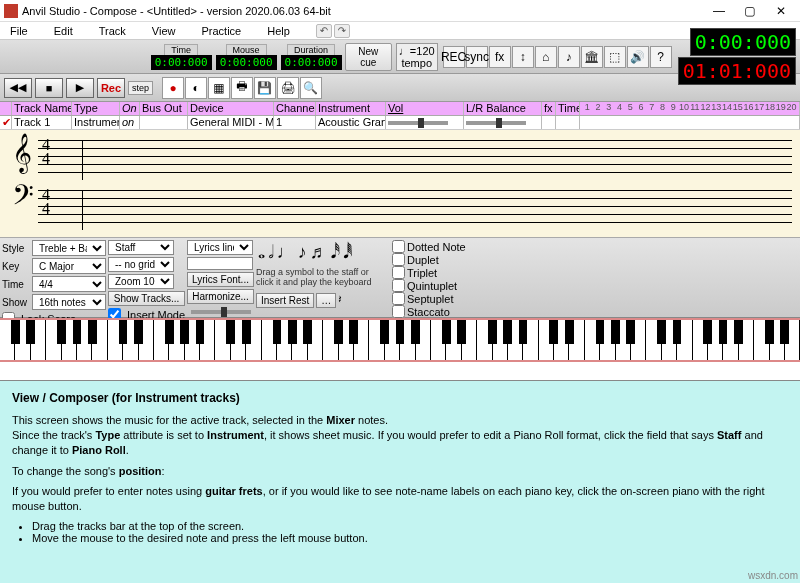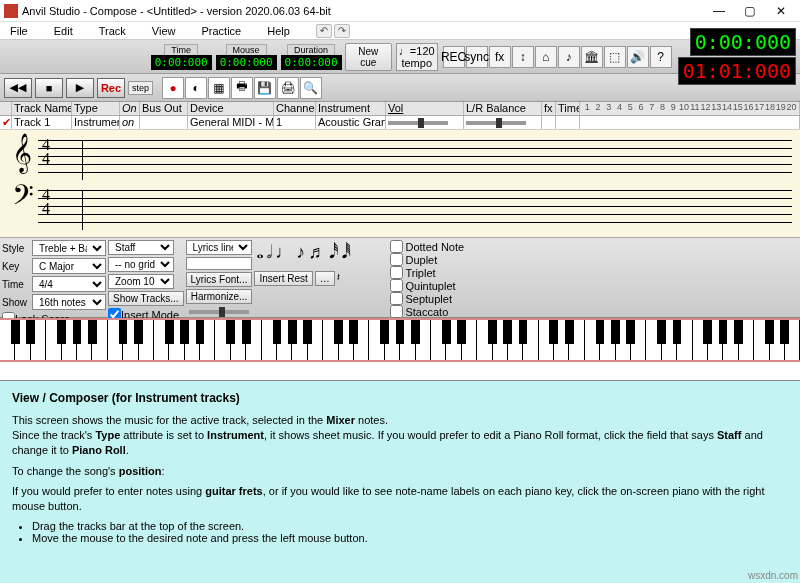--- a/index.html
+++ b/index.html
@@ -26,40 +26,40 @@
 .bigtime.green { color:#0f0; }
 .rightstack { display:flex; flex-direction:column; gap:1px; margin-left:4px; }
 
 .transport { height: 28px; background: linear-gradient(#e0e0e0,#c8c8c8); border-bottom:1px solid #999; display:flex; align-items:center; padding:2px 4px; gap:3px;}
 .transport .pbtn { width:28px; height:20px; border:1px solid #666; background:linear-gradient(#fff,#ccc); display:flex; align-items:center; justify-content:center; font-size:11px; }
 .transport .rec { color:#c00; font-weight:bold; padding:0 4px; }
 .transport .step { border:1px solid #999; font-size:9px; padding:1px 3px; background:#eee; }
 .iconrow2 { display:flex; gap:1px; margin-left:6px; }
 .iconrow2 .ic { width:22px; height:22px; border:1px solid #999; background:#fff; display:flex; align-items:center; justify-content:center; font-size:12px; }
 
-.trackhdr { display:flex; height:14px; background:#e5e5e5; border-bottom:1px solid #aaa; font-size:10px; }
+.trackhdr { display:flex; height:14px; background:#f0abfc; border-bottom:1px solid #aaa; font-size:10px; }
 .trackhdr div, .trackrow div { border-right:1px solid #bbb; padding:0 2px; white-space:nowrap; overflow:hidden; }
 .trackrow { display:flex; height:14px; border-bottom:1px solid #ccc; font-size:10px; }
 .col-chk{width:12px;} .col-name{width:60px;} .col-type{width:48px;} .col-on{width:20px;font-style:italic;} .col-bus{width:48px;} .col-dev{width:86px;} .col-ch{width:42px;} .col-inst{width:70px;} .col-vol{width:78px;text-decoration:underline;} .col-bal{width:78px;} .col-fx{width:14px;} .col-tm{width:24px;}
 .beatnums{flex:1; display:flex;}
 .beatnums span{flex:1; text-align:center; font-size:9px; color:#555;}
 
 .staffarea { height:108px; background:#fbf6df; border-bottom:1px solid #aaa; padding:6px 8px; position:relative; }
 .staffarea .staff { position:relative; height:40px; margin:4px 0 10px 30px; }
 .staffarea .staff .line { position:absolute; left:0; right:0; height:1px; background:#000; }
 .staffarea .clef { position:absolute; left:-26px; top:-6px; font-size:34px; font-family:serif;}
 .staffarea .tsig { position:absolute; left:4px; top:-2px; font-family:serif; font-size:16px; line-height:14px; }
 .staffarea .barline { position:absolute; top:0; bottom:0; width:1px; background:#000; left:44px; }
 
 .midpanel { height:80px; background:linear-gradient(#e4e4e4,#cacaca); border-bottom:1px solid #888; display:flex; padding:2px; gap:2px; }
 .midcol { display:flex; flex-direction:column; gap:2px; }
 .midrow { display:flex; align-items:center; gap:2px; }
 .midrow label { width:28px; font-size:10px; }
 .sel { border:1px solid #888; background:#fff; font-size:10px; height:16px; padding:0 2px; }
-.chk { font-size:10px; display:flex; align-items:center; gap:0; }
+.chk { font-size:10px; display:flex; align-items:center; gap:6px; }
 .btn { border:1px solid #888; background:linear-gradient(#f8f8f8,#ddd); font-size:10px; padding:1px 4px; text-align:center; }
 .notesym { display:flex; gap:3px; padding:2px; }
 .notesym span { font-size:18px; font-family:serif; }
 .noteopts { display:flex; flex-direction:column; gap:0; font-size:10px; margin-left:4px;}
 .noteopts label { display:flex; align-items:center; gap:2px;}
 
 .piano { height:44px; background:#000; display:flex; position:relative; border-top:2px solid #d88; border-bottom:2px solid #d88;}
 .piano .white { flex:1; background:#fff; border-right:1px solid #000; position:relative; }
 .piano .black { position:absolute; width:1.1%; height:60%; background:#000; top:0; z-index:2; }
 
@@ -272,20 +272,21 @@
   <div class="midcol" style="width:130px">
     <div class="notesym">
       <span>𝅝</span>
       <span>𝅗𝅥</span>
       <span>♩</span>
       <span>♪</span>
       <span>♬</span>
       <span>𝅘𝅥𝅰</span>
       <span>𝅘𝅥𝅱</span>
     </div>
+    <div style="font-size:9px;color:#333">Drag a symbol to the staff or click it and play the keyboard</div>
     <div style="display:flex;gap:2px;margin-top:4px">
       <div class="btn">Insert Rest</div>
       <div class="btn">…</div>
       <span>𝄽</span>
     </div>
   </div>
   <div class="noteopts">
     <label>
         <input type="checkbox" style="">
         <span>Dotted Note</span>

